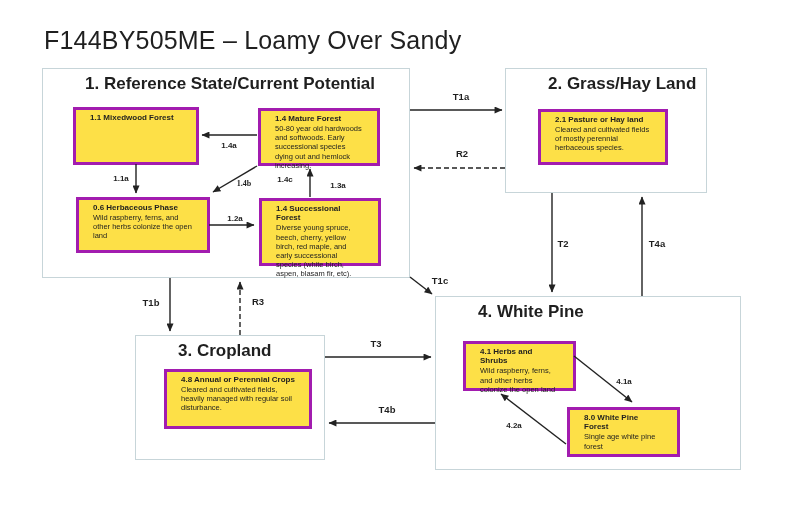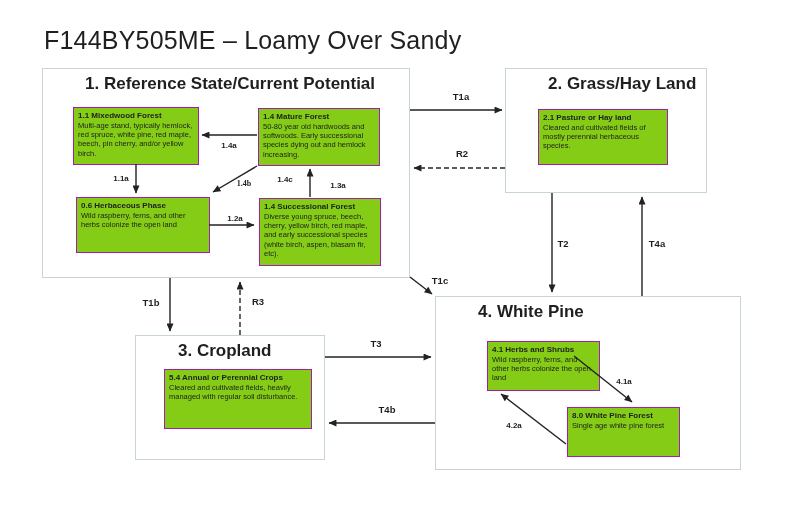--- a/index.html
+++ b/index.html
@@ -2,22 +2,22 @@
 <html><head>
 <meta charset="utf-8">
 <style>
   html,body{margin:0;padding:0;background:#fff;}
   .canvas{position:relative;width:800px;height:518px;background:#ffffff;
           font-family:"Liberation Sans",sans-serif;color:#1f1f1f;overflow:hidden;}
   .title{position:absolute;left:44px;top:26px;font-size:25px;font-weight:400;
          letter-spacing:0.2px;white-space:nowrap;}
   .state{position:absolute;border:1.5px solid #c7d5d9;background:#fff;box-sizing:border-box;}
   .state-h{position:absolute;left:9px;top:5px;font-size:17px;font-weight:bold;white-space:nowrap;margin-left:33px;}
-  .comm{position:absolute;border:1px solid #a21caf;background:#84cc16;box-sizing:border-box;
-        padding:3px 4px;}
+  .comm{position:absolute;border:3px solid #a21caf;background:#fde047;box-sizing:border-box;
+        padding:3px 14px;}
   .comm .ct{font-size:8px;font-weight:bold;line-height:1.15;margin-bottom:1px;}
   .comm .cb{font-size:7.5px;line-height:1.22;}
   .alabel{position:absolute;transform:translate(-50%,-50%);font-size:8px;font-weight:bold;
           white-space:nowrap;background:transparent;}
   .tlabel{position:absolute;transform:translate(-50%,-50%);font-size:9.5px;font-weight:bold;
           white-space:nowrap;}
   .arrows{position:absolute;left:0;top:0;width:800px;height:518px;pointer-events:none;}
   .arrows line{stroke:#222;stroke-width:1.4;}
   .arrows line.dashed{stroke-dasharray:5 3;}
 </style>
@@ -25,21 +25,20 @@
 <body>
 
 <div class="canvas">
 
   <div class="title">F144BY505ME – Loamy Over Sandy</div>
 
   <section class="state" style="left:42px;top:68px;width:368px;height:210px;">
     <div class="state-h">1. Reference State/Current Potential</div>
     <div class="comm" style="left:30px;top:38px;width:126px;height:58px;">
       <div class="ct">1.1 Mixedwood Forest</div>
-      <div class="cb">Multi-age stand, typically hemlock, red spruce, white pine, red maple, beech, pin cherry, and/or yellow birch.</div>
     </div>
     <div class="comm" style="left:215px;top:39px;width:122px;height:58px;">
       <div class="ct">1.4 Mature Forest</div>
       <div class="cb">50-80 year old hardwoods and softwoods. Early successional species dying out and hemlock increasing.</div>
     </div>
     <div class="comm" style="left:33px;top:128px;width:134px;height:56px;">
       <div class="ct">0.6 Herbaceous Phase</div>
       <div class="cb">Wild raspberry, ferns, and other herbs colonize the open land</div>
     </div>
     <div class="comm" style="left:216px;top:129px;width:122px;height:68px;">
@@ -52,28 +51,28 @@
     <div class="state-h">2. Grass/Hay Land</div>
     <div class="comm" style="left:32px;top:40px;width:130px;height:56px;">
       <div class="ct">2.1 Pasture or Hay land</div>
       <div class="cb">Cleared and cultivated fields of mostly perennial herbaceous species.</div>
     </div>
   </section>
 
   <section class="state" style="left:135px;top:335px;width:190px;height:125px;">
     <div class="state-h">3. Cropland</div>
     <div class="comm" style="left:28px;top:33px;width:148px;height:60px;">
-      <div class="ct">5.4 Annual or Perennial Crops</div>
+      <div class="ct">4.8 Annual or Perennial Crops</div>
       <div class="cb">Cleared and cultivated fields, heavily managed with regular soil disturbance.</div>
     </div>
   </section>
 
   <section class="state" style="left:435px;top:296px;width:306px;height:174px;">
     <div class="state-h">4. White Pine</div>
-    <div class="comm" style="left:27px;top:44px;width:113px;height:50px;margin-left:24px;">
+    <div class="comm" style="left:27px;top:44px;width:113px;height:50px;">
       <div class="ct">4.1 Herbs and Shrubs</div>
       <div class="cb">Wild raspberry, ferns, and other herbs colonize the open land</div>
     </div>
     <div class="comm" style="left:131px;top:110px;width:113px;height:50px;">
       <div class="ct">8.0 White Pine Forest</div>
       <div class="cb">Single age white pine forest</div>
     </div>
   </section>
 
   <svg class="arrows" viewBox="0 0 800 518">

